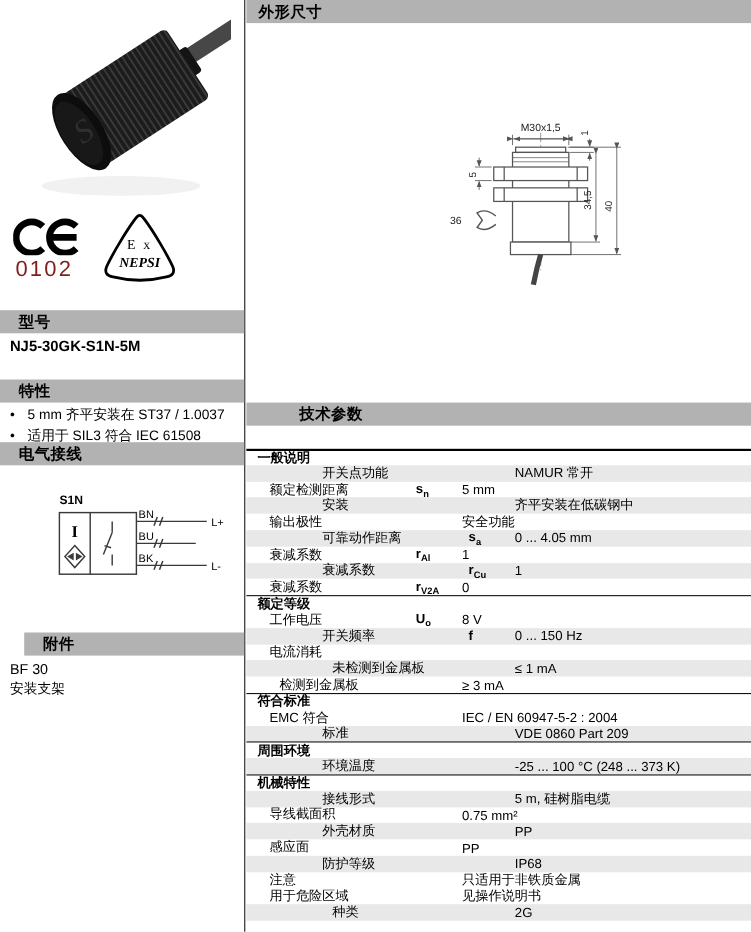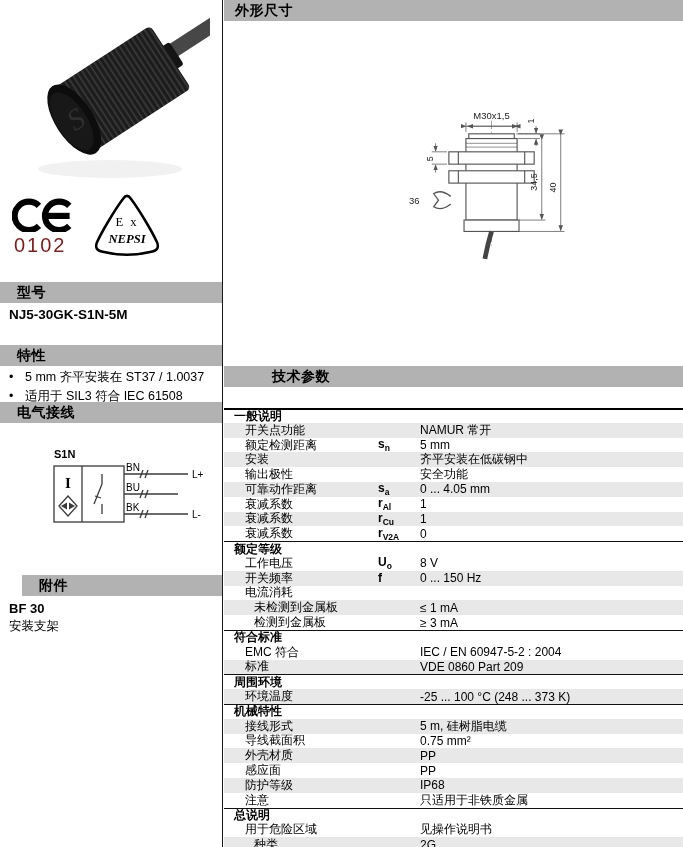--- a/index.html
+++ b/index.html
@@ -21,29 +21,29 @@
   .rightcol .hbar{padding-left:11px;}
   
   .photo{position:absolute;left:10px;top:4px;}
   .certs{position:absolute;left:12px;top:196px;width:200px;height:62px;}
   .ce-num{position:absolute;left:2px;top:38px;color:#7f1d1d;font-size:20px;letter-spacing:2px;font-family:"Liberation Sans","DejaVu Sans",sans-serif;}
   .model-value{position:absolute;left:9px;top:307px;font-weight:bold;font-size:13.5px;}
   .features{position:absolute;left:9px;top:368px;font-size:12.5px;line-height:19px;}
   .feat-item{display:flex;}
   .feat-item .bullet{width:16px;}
   .wiring{position:absolute;left:28px;top:446px;}
-  .acc-model{position:absolute;left:9px;top:601px;font-weight:bold;font-size:13px;}
+  .acc-model{position:absolute;left:9px;top:601px;font-weight:normal;font-size:13px;}
   .acc-desc{position:absolute;left:9px;top:618px;font-size:12.5px;}
   
   .dims{position:absolute;left:168px;top:104px;}
   .dims text{font-family:"Liberation Sans","DejaVu Sans",sans-serif;}
   
   .tech-table{position:absolute;left:0;right:0;top:408px;}
   .trow{display:flex;align-items:center;height:14.8px;font-size:12px;width:100%;box-sizing:border-box;}
-  .trow.shade{background:#e8e8e8;}
+  .trow.shade{background:#e8e8e8;padding-left:48px;}
   .trow.thead{font-weight:bold;border-top:1px solid #111;padding-left:10px;}
   .trow.thead.first{border-top:2px solid #000;}
   .tlabel{width:154px;padding-left:21px;box-sizing:border-box;flex:0 0 154px;white-space:nowrap;}
   .tlabel.ind{padding-left:30px;}
   .tsym{width:42px;flex:0 0 42px;font-weight:bold;}
   .tsym sub{font-size:8.5px;}
   .tval{flex:1;white-space:nowrap;}
 </style>
 </head>
 <body>
@@ -318,21 +318,20 @@
       <div class="trow shade">
         <span class="tlabel">防护等级</span>
         <span class="tsym"></span>
         <span class="tval">IP68</span>
       </div>
       <div class="trow">
         <span class="tlabel">注意</span>
         <span class="tsym"></span>
         <span class="tval">只适用于非铁质金属</span>
       </div>
-      <div class="trow thead">总说明</div>
       <div class="trow">
         <span class="tlabel">用于危险区域</span>
         <span class="tsym"></span>
         <span class="tval">见操作说明书</span>
       </div>
       <div class="trow shade">
         <span class="tlabel ind">种类</span>
         <span class="tsym"></span>
         <span class="tval">2G</span>
       </div>

